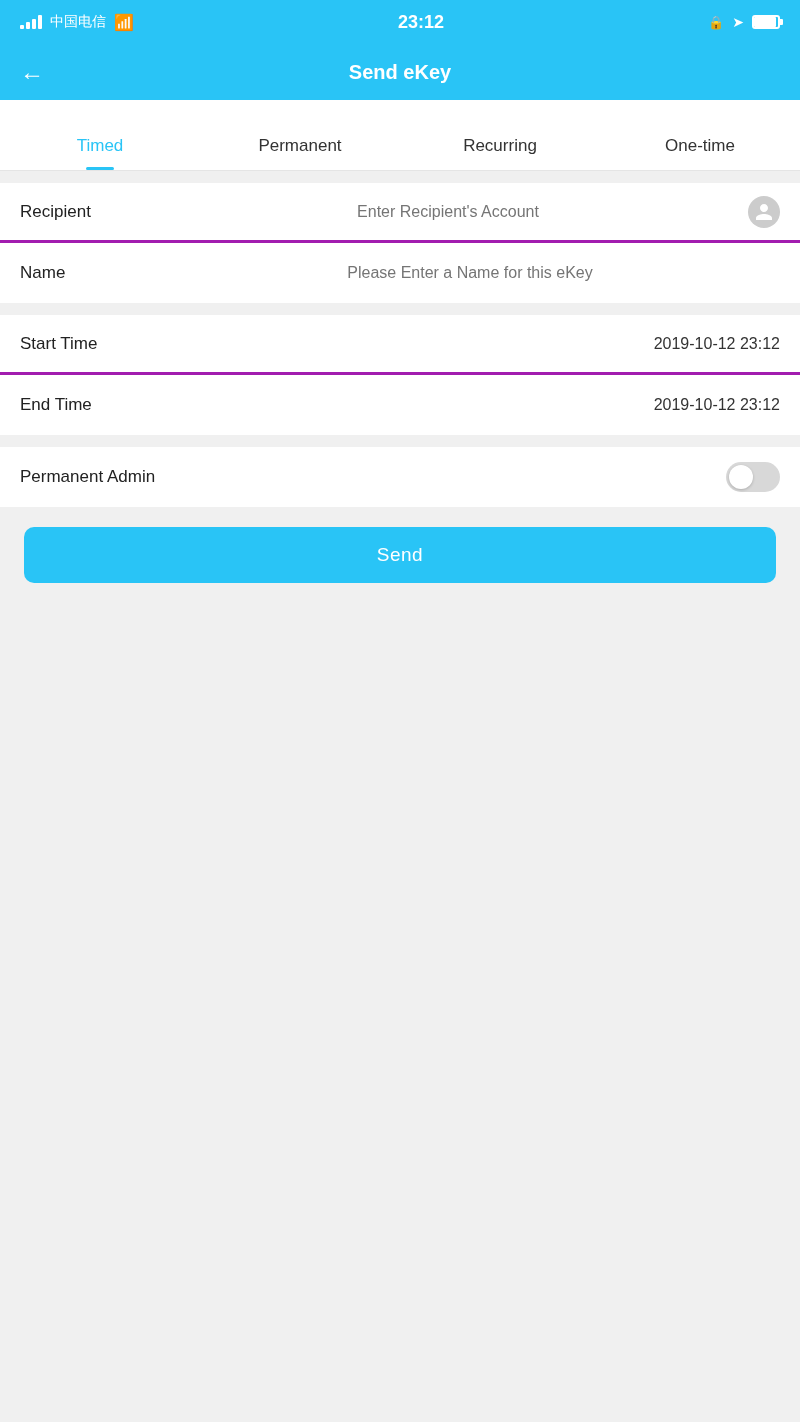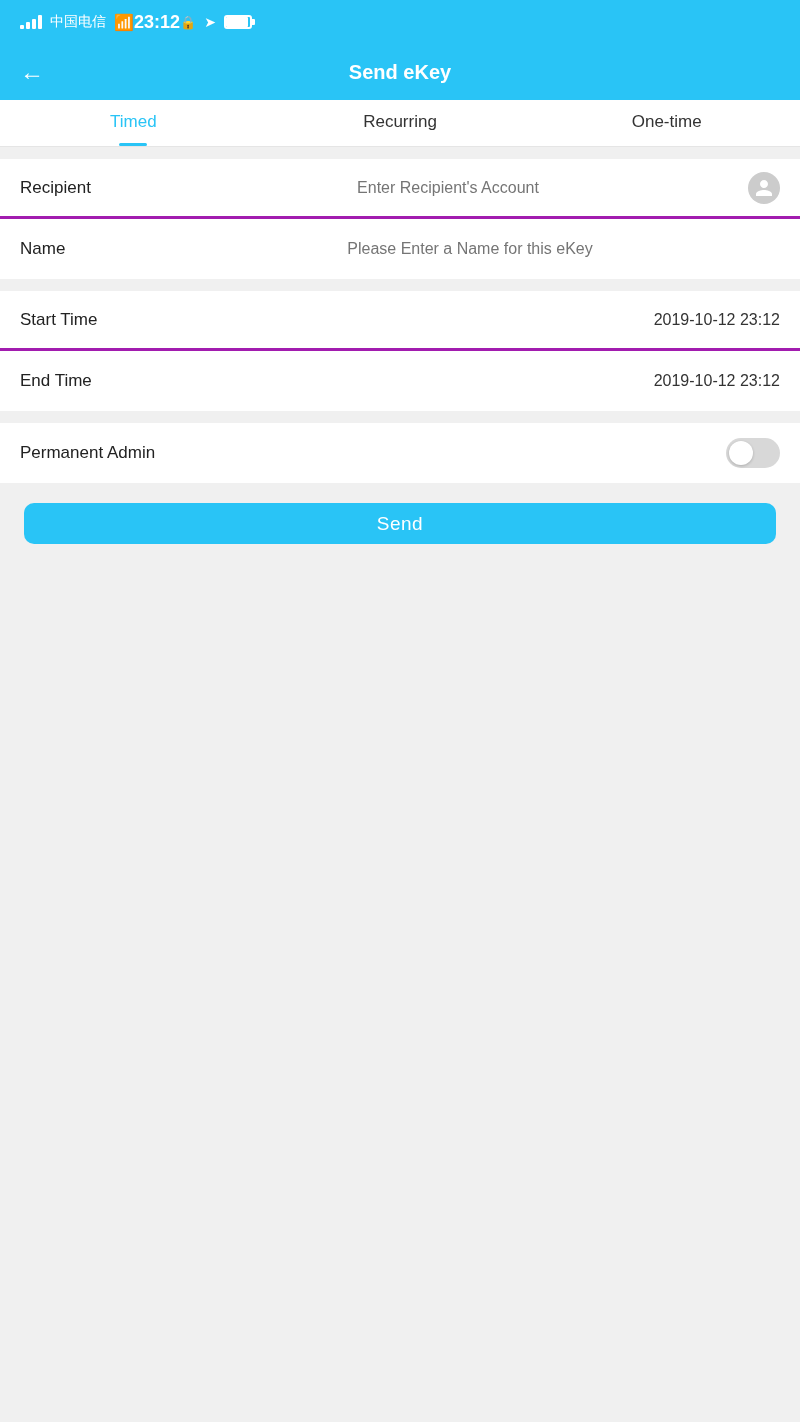--- a/index.html
+++ b/index.html
@@ -12,20 +12,21 @@
       overflow-x: hidden;
     }
 
     
     .status-bar {
       width: 100%;
       height: 44px;
       background: #29c4f6;
       display: flex;
       align-items: center;
+      justify-content: space-between;
       padding: 0 20px;
     }
     .status-bar-left {
       display: flex;
       align-items: center;
       gap: 8px;
       color: white;
       font-size: 14px;
       font-weight: 500;
     }
@@ -109,21 +110,21 @@
       display: flex;
       align-items: stretch;
       border-bottom: 1px solid #e5e5e5;
     }
     .tab {
       flex: 1;
       display: flex;
       flex-direction: column;
       align-items: center;
       justify-content: center;
-      padding: 12px 4px 14px;
+      padding: 36px 4px 14px;
       font-size: 17px;
       color: #333;
       cursor: pointer;
       position: relative;
     }
     .tab.active {
       color: #29c4f6;
     }
     .tab-indicator {
       position: absolute;
@@ -217,21 +218,21 @@
       transition: left 0.2s;
     }
 
     
     .send-section {
       padding: 20px 24px;
       background: #f0f0f0;
     }
     .send-button {
       width: 100%;
-      height: 41px;
+      height: 56px;
       background: #29c4f6;
       border: none;
       border-radius: 10px;
       color: white;
       font-size: 19px;
       font-weight: 500;
       cursor: pointer;
       letter-spacing: 0.5px;
     }
   </style>
@@ -265,20 +266,23 @@
   </div>
   <span class="header-title">Send eKey</span>
 </div>
 
 <div class="tabs-container">
   <div class="tab active">
     <span>Timed</span>
     <div class="tab-indicator"></div>
   </div>
   <div class="tab">
+    <span>Permanent</span>
+  </div>
+  <div class="tab">
     <span>Recurring</span>
   </div>
   <div class="tab">
     <span>One-time</span>
   </div>
 </div>
 
 <div class="section-gap"></div>
 <div class="form-section">
 

